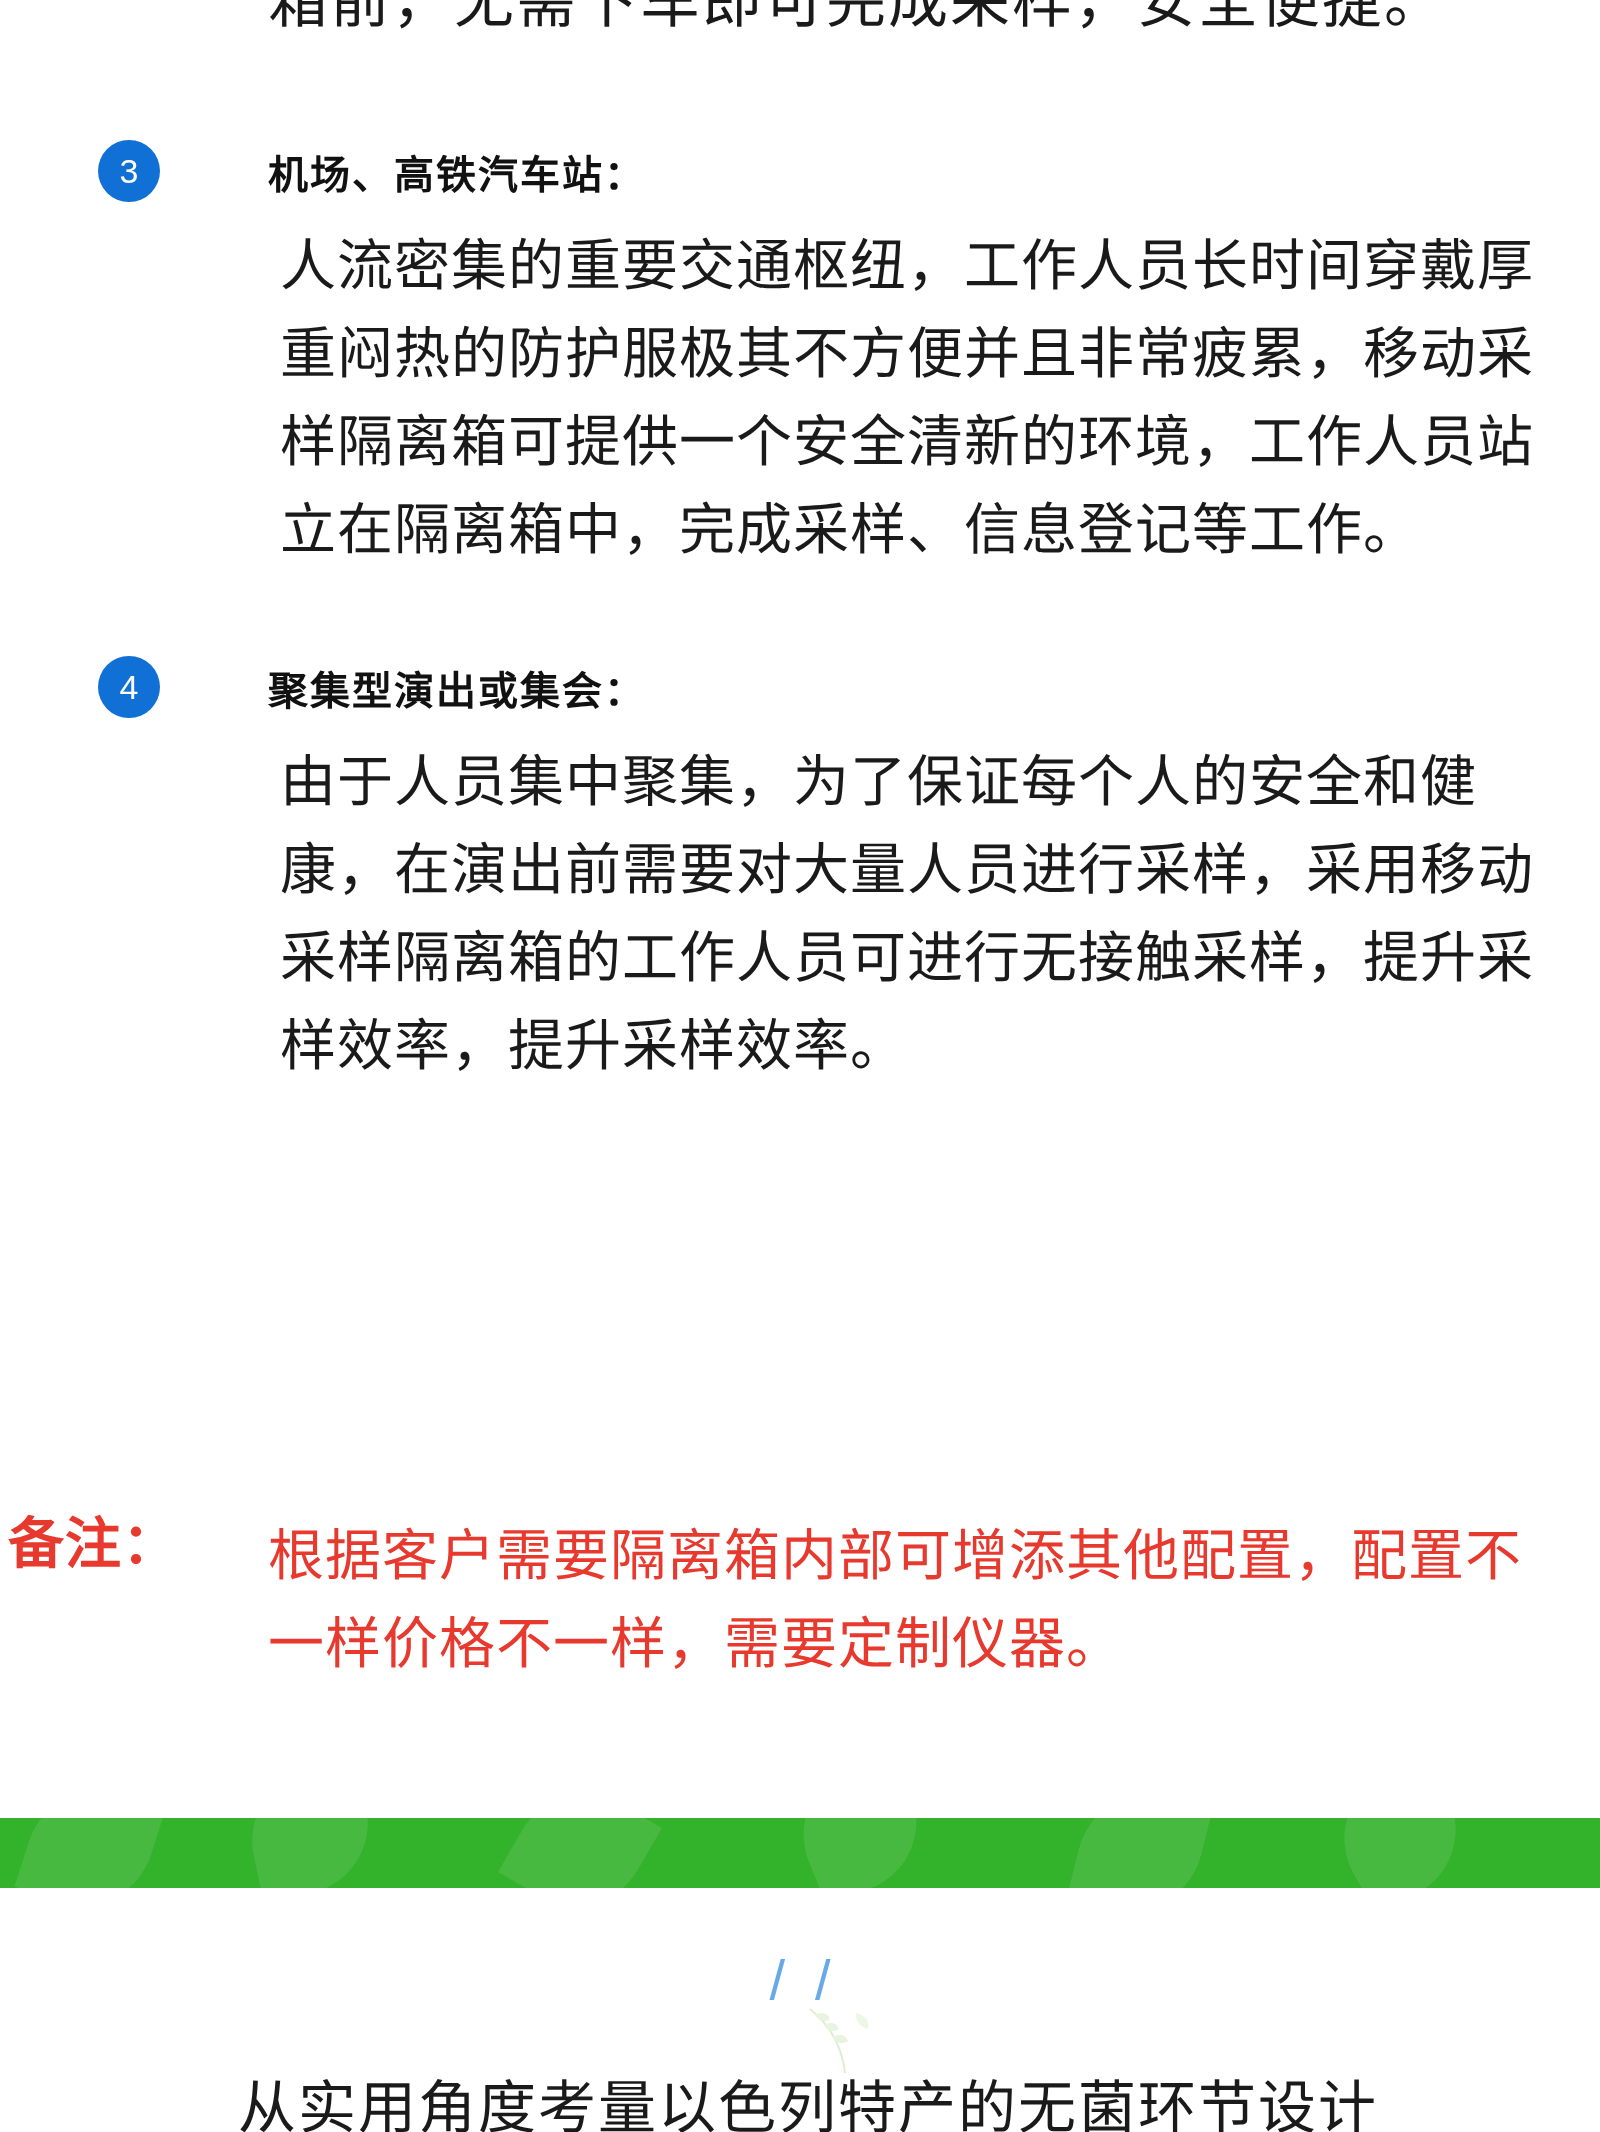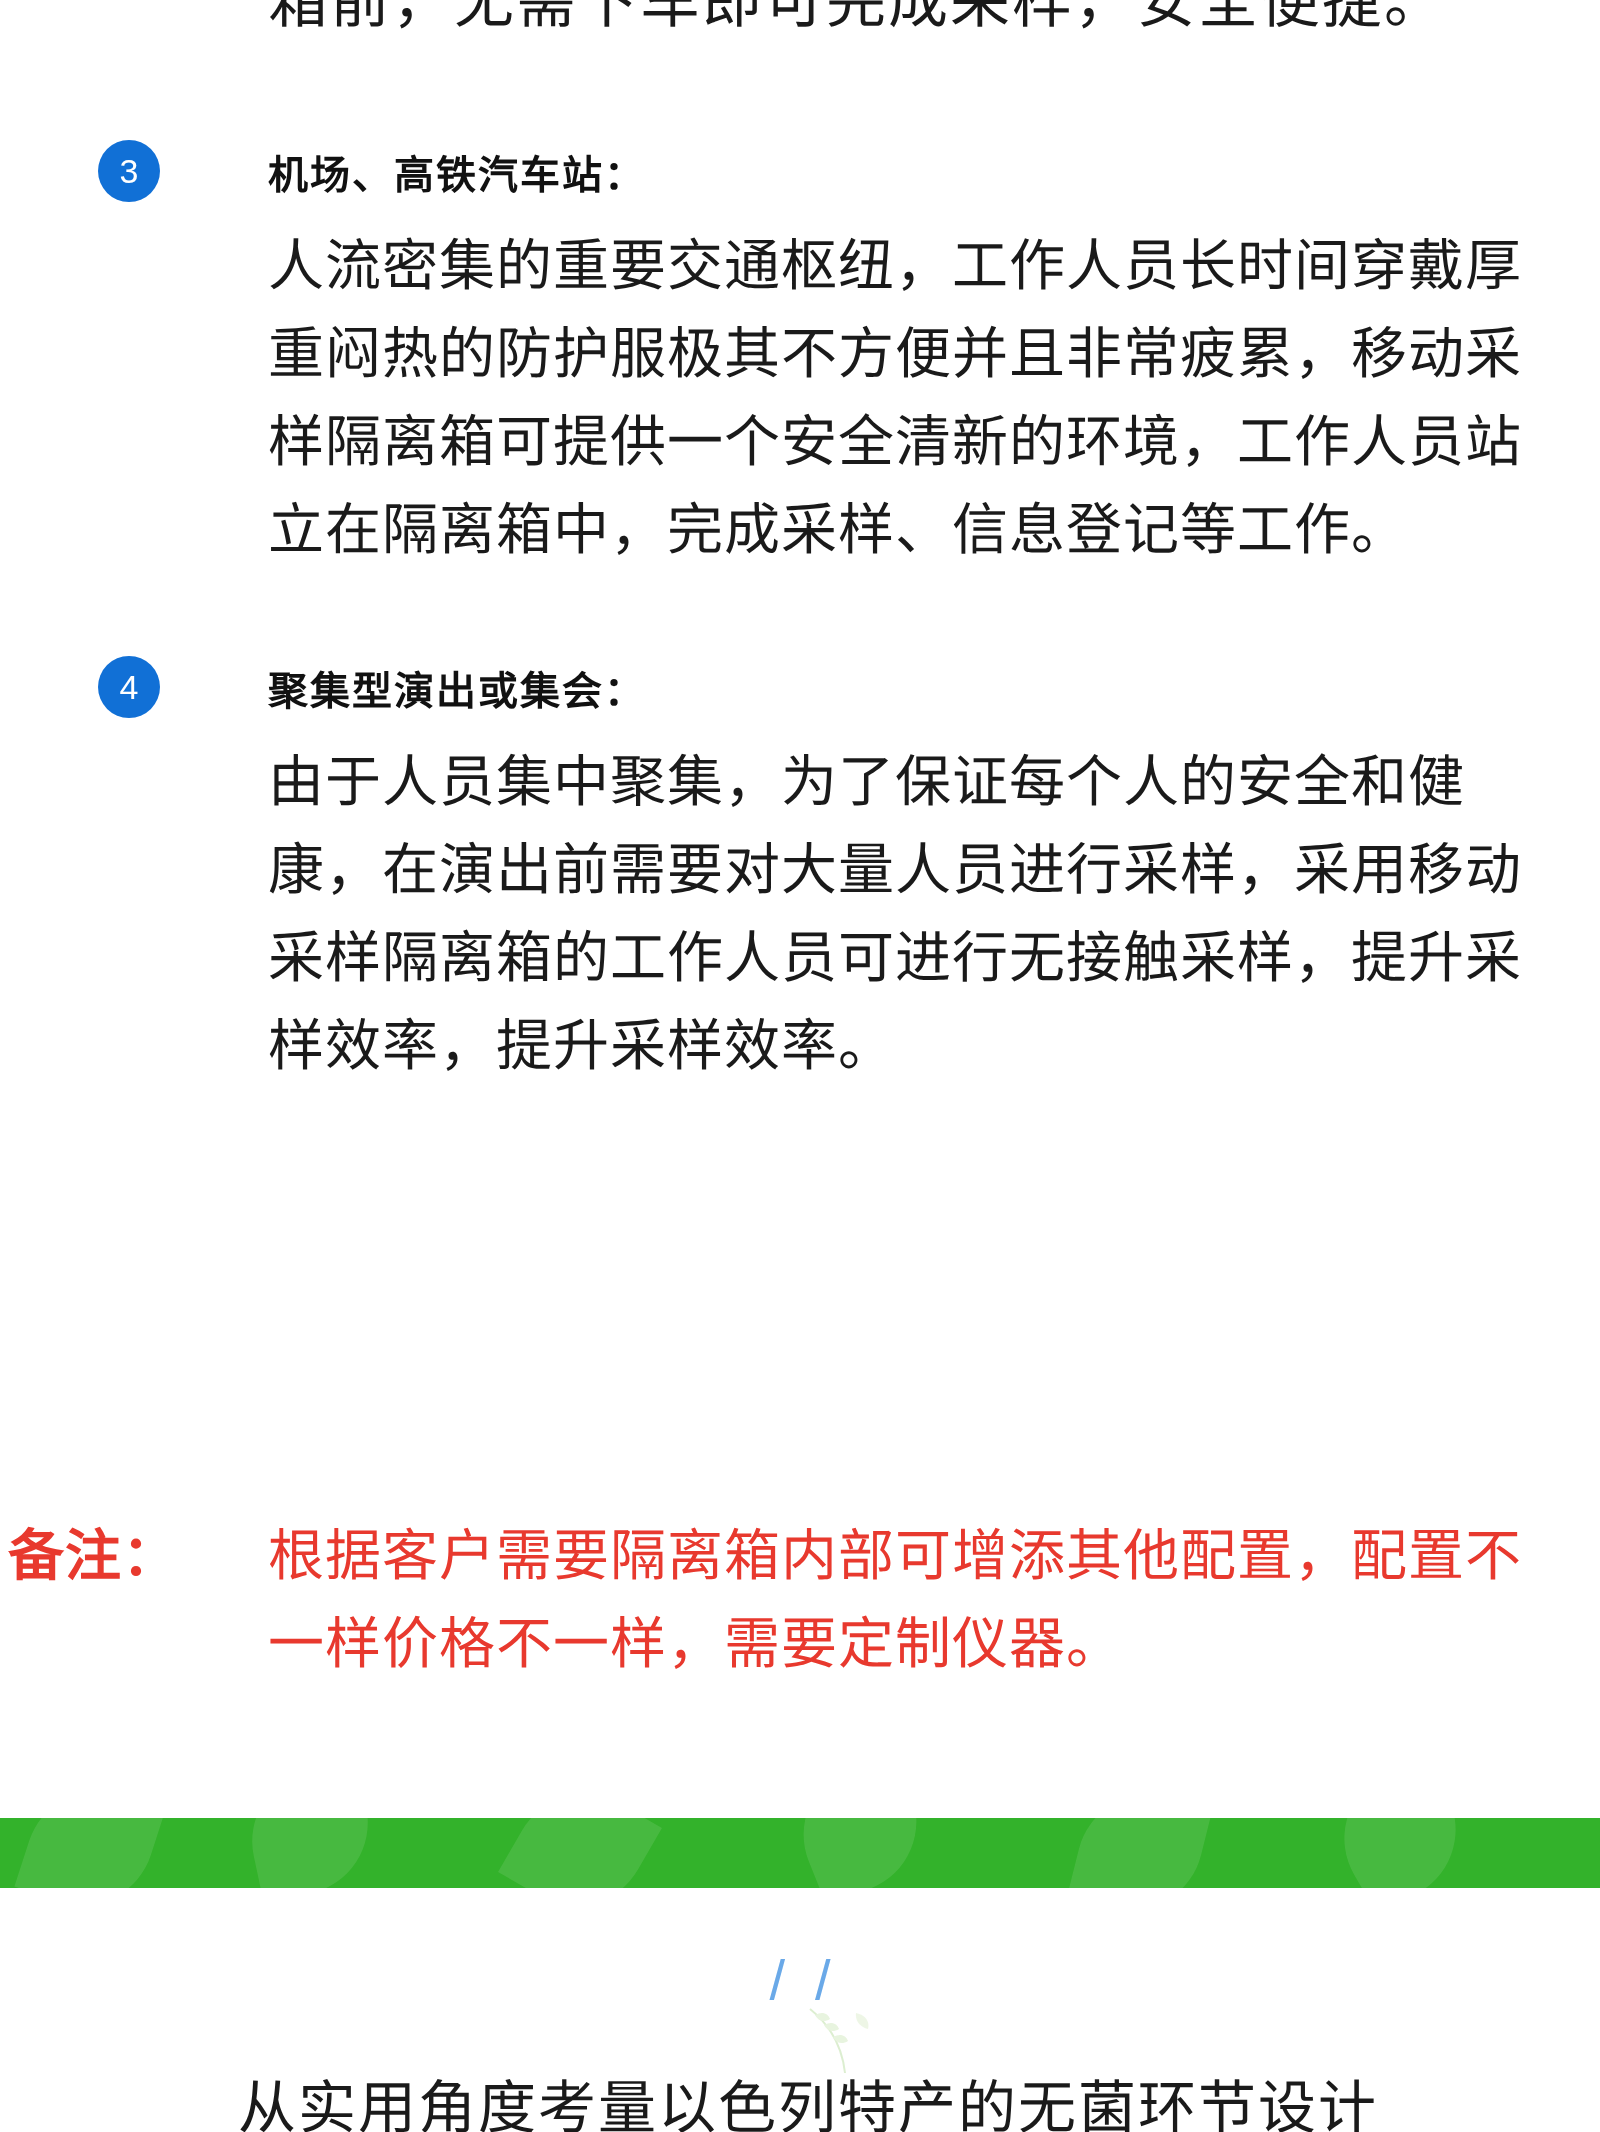--- a/index.html
+++ b/index.html
@@ -75,35 +75,35 @@
     font-weight: bold;
     letter-spacing: 2px;
     color: #111111;
     margin: 0 0 12px 0;
   }
   .sec-text {
     font-size: 56px;
     line-height: 88px;
     letter-spacing: 1px;
     color: #1a1a1a;
-    margin: 0;
+    margin: 12px;
     width: 1295px;
   }
 
   
   .remark {
     position: absolute;
     left: 0;
     top: 1500px;
     width: 1600px;
   }
   .remark-label {
     position: absolute;
     left: 8px;
-    top: 12px;
+    top: 0;
     font-size: 56px;
     line-height: 88px;
     font-weight: bold;
     color: #e8392e;
     letter-spacing: 1px;
     white-space: nowrap;
   }
   .remark-text {
     position: absolute;
     left: 268px;

